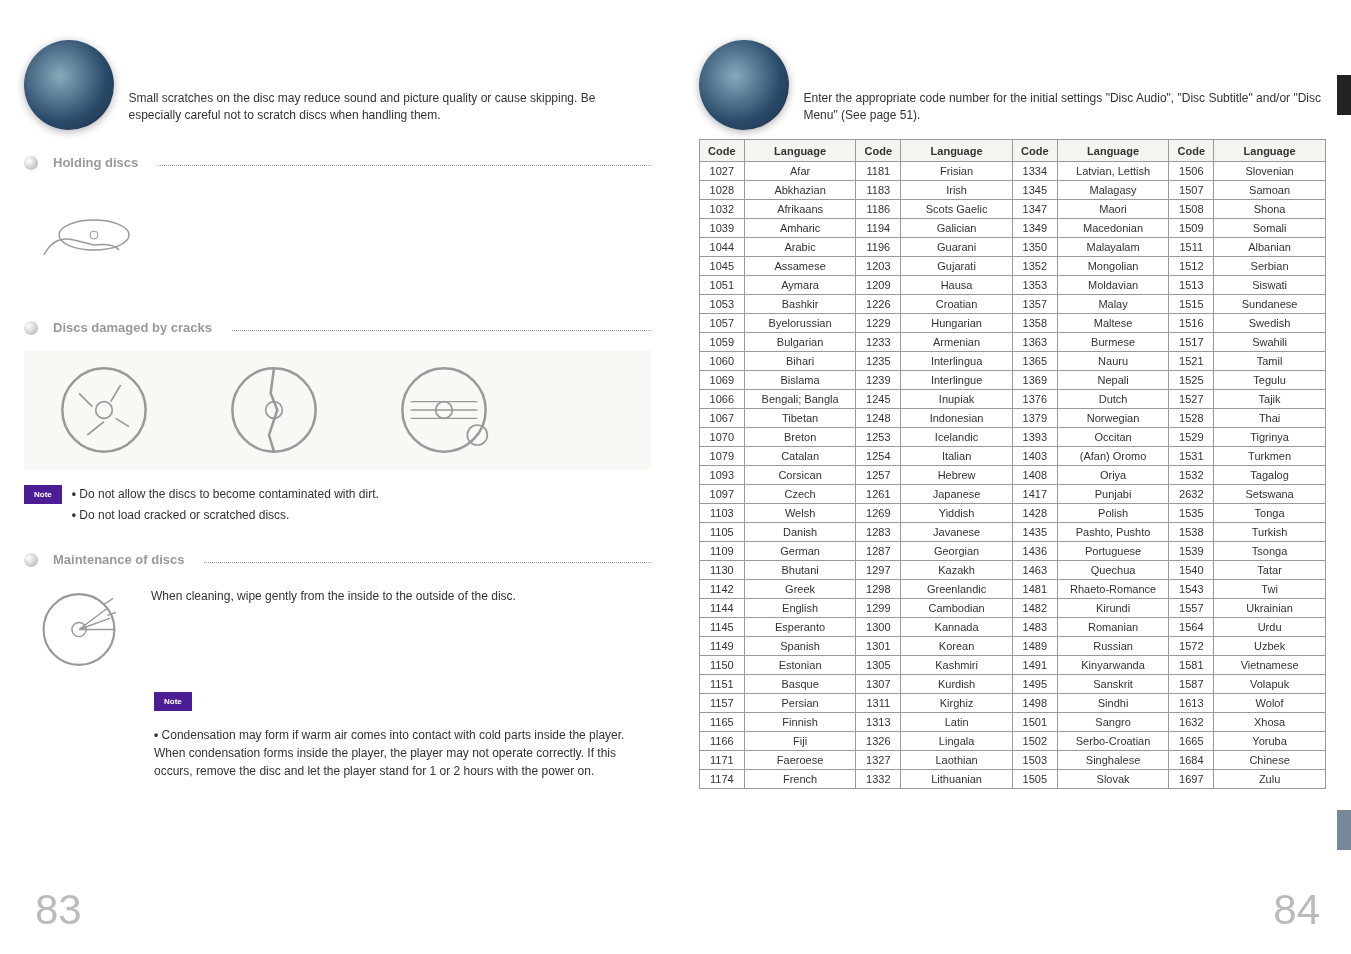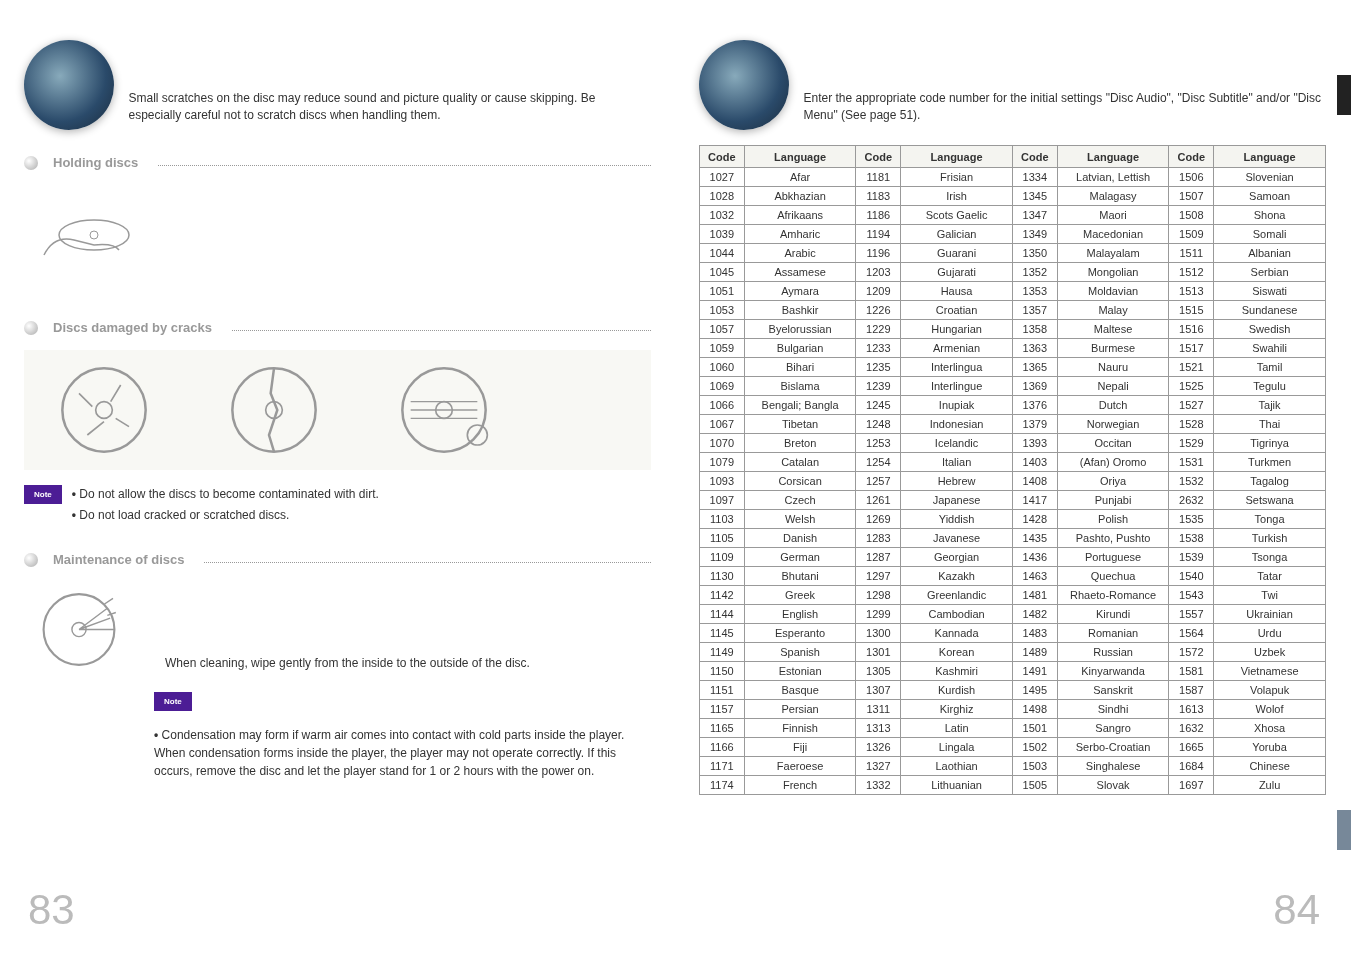--- a/index.html
+++ b/index.html
@@ -15,28 +15,28 @@
 .sec-head{display:flex;align-items:flex-end;margin:25px 0 15px}
 .illustration{width:120px;height:90px;margin:10px 0;display:inline-block;position:relative}
 .illus-hold{color:#ccc}
 .illus-row{display:flex;gap:30px;margin:15px 0;padding:10px;background:#f8f8f4}
 .illus-box{width:140px;height:100px;display:flex;align-items:center;justify-content:center;color:#aaa;font-size:50px;text-align:center}
 .note-box{display:flex;align-items:flex-start;gap:10px;margin:15px 0}
 .note-tag{background:#4c1d95;color:#fff;font-size:8px;padding:5px 10px;font-weight:bold}
 .note-text{font-size:12px;line-height:1.5}
 .note-text li{list-style:none;margin-bottom:3px}
 .note-text li:before{content:"• ";font-weight:bold}
-.clean-sec{display:flex;align-items:flex-end;gap:31px;margin:20px 0}
+.clean-sec{display:flex;align-items:flex-start;gap:17px;margin:20px 0}
 .page-num{position:absolute;bottom:20px;font-size:42px;color:#bbb;font-weight:300}
-.left .page-num{left:28px}
+.left .page-num{left:35px}
 .right .page-num{right:30px}
 .side-tab{position:absolute;right:0;width:14px;height:40px;background:#789}
 .side-tab.top{top:75px;background:#222}
 .side-tab.bot{top:810px}
-table{border-collapse:collapse;width:100%;font-size:11px;margin-top:15px}
+table{border-collapse:collapse;width:100%;font-size:11px;margin-top:9px}
 th,td{border:1px solid #999;padding:3px 4px;text-align:center}
 th{background:#f4f4f0;font-weight:bold;height:22px}
 td{height:17px}
 .code-col{width:42px}
 .lang-col{width:105px}
 svg{width:100%;height:100%}
 </style>
 </head>
 <body>
 

